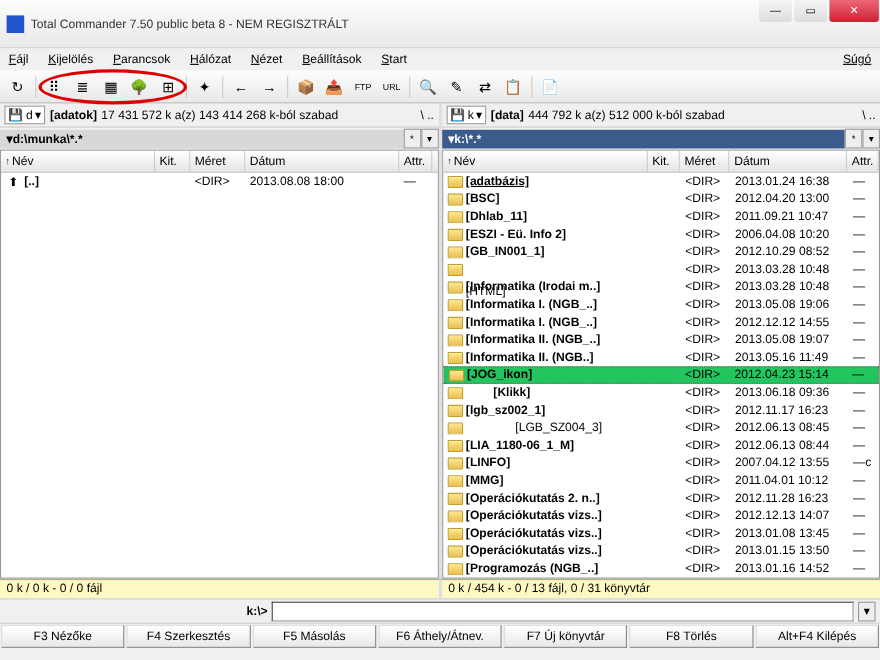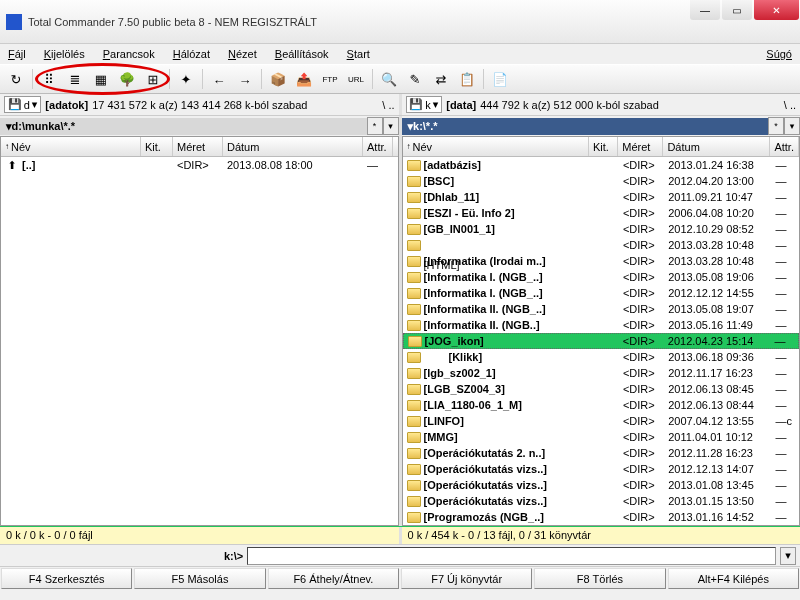--- a/index.html
+++ b/index.html
@@ -187,21 +187,21 @@
         </div>
       <div class="col-h c-ext">Kit.</div>
       <div class="col-h c-size">Méret</div>
       <div class="col-h c-date">Dátum</div>
       <div class="col-h c-attr">Attr.</div>
     </div>
     <div class="file-list" id="right-list">
         <div class="file-row">
           <div class="cell c-name">
             <span class="folder-icon"></span>
-            <span style="font-weight: bold;">[adatbázis]</span>
+            <span style="font-weight: bold; text-decoration: underline;">[adatbázis]</span>
           </div>
           <div class="cell c-ext"></div>
           <div class="cell c-size">&lt;DIR&gt;</div>
           <div class="cell c-date">2013.01.24 16:38</div>
           <div class="cell c-attr">—</div>
         </div>
         <div class="file-row">
           <div class="cell c-name">
             <span class="folder-icon"></span>
             <span style="font-weight: bold;">[BSC]</span>
@@ -327,21 +327,21 @@
             <span style="font-weight: bold;">[lgb_sz002_1]</span>
           </div>
           <div class="cell c-ext"></div>
           <div class="cell c-size">&lt;DIR&gt;</div>
           <div class="cell c-date">2012.11.17 16:23</div>
           <div class="cell c-attr">—</div>
         </div>
         <div class="file-row">
           <div class="cell c-name">
             <span class="folder-icon"></span>
-            <span style="font-weight: bold;">[LGB_SZ004_3]</span>
+            <span style="font-weight: normal; margin-left: 45px;">[LGB_SZ004_3]</span>
           </div>
           <div class="cell c-ext"></div>
           <div class="cell c-size">&lt;DIR&gt;</div>
           <div class="cell c-date">2012.06.13 08:45</div>
           <div class="cell c-attr">—</div>
         </div>
         <div class="file-row">
           <div class="cell c-name">
             <span class="folder-icon"></span>
             <span style="font-weight: bold;">[LIA_1180-06_1_M]</span>
@@ -431,19 +431,20 @@
   <div class="status-half">0 k / 454 k - 0 / 13 fájl, 0 / 31 könyvtár</div>
 </div>
 
 <div class="cmdline">
   <span class="cmd-label">k:\&gt;</span>
   <input class="cmd-input" style="">
   <button class="cmd-drop">▾</button>
 </div>
 
 <div class="fkeys">
+  <div class="fkey">F3 Nézőke</div>
   <div class="fkey">F4 Szerkesztés</div>
   <div class="fkey">F5 Másolás</div>
   <div class="fkey">F6 Áthely/Átnev.</div>
   <div class="fkey">F7 Új könyvtár</div>
   <div class="fkey">F8 Törlés</div>
   <div class="fkey">Alt+F4 Kilépés</div>
 </div>
 
 </body></html>

